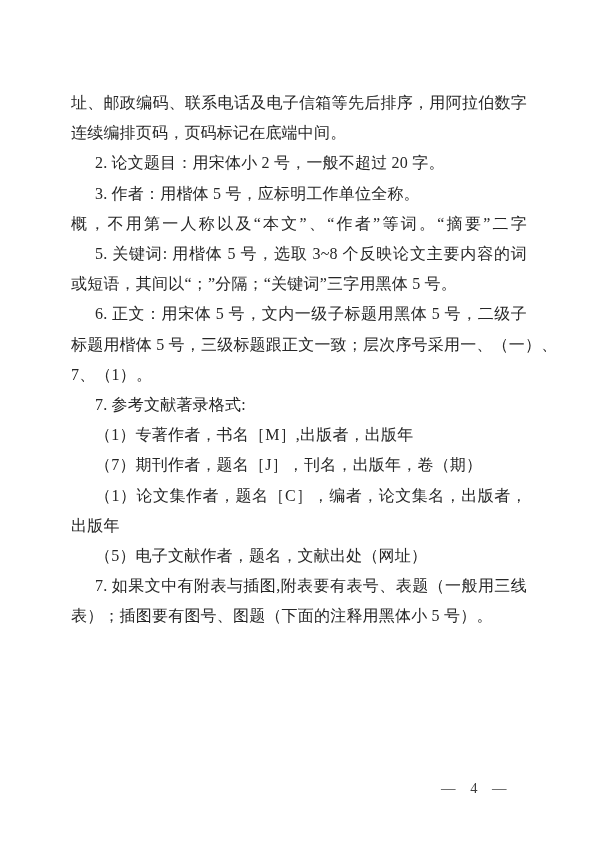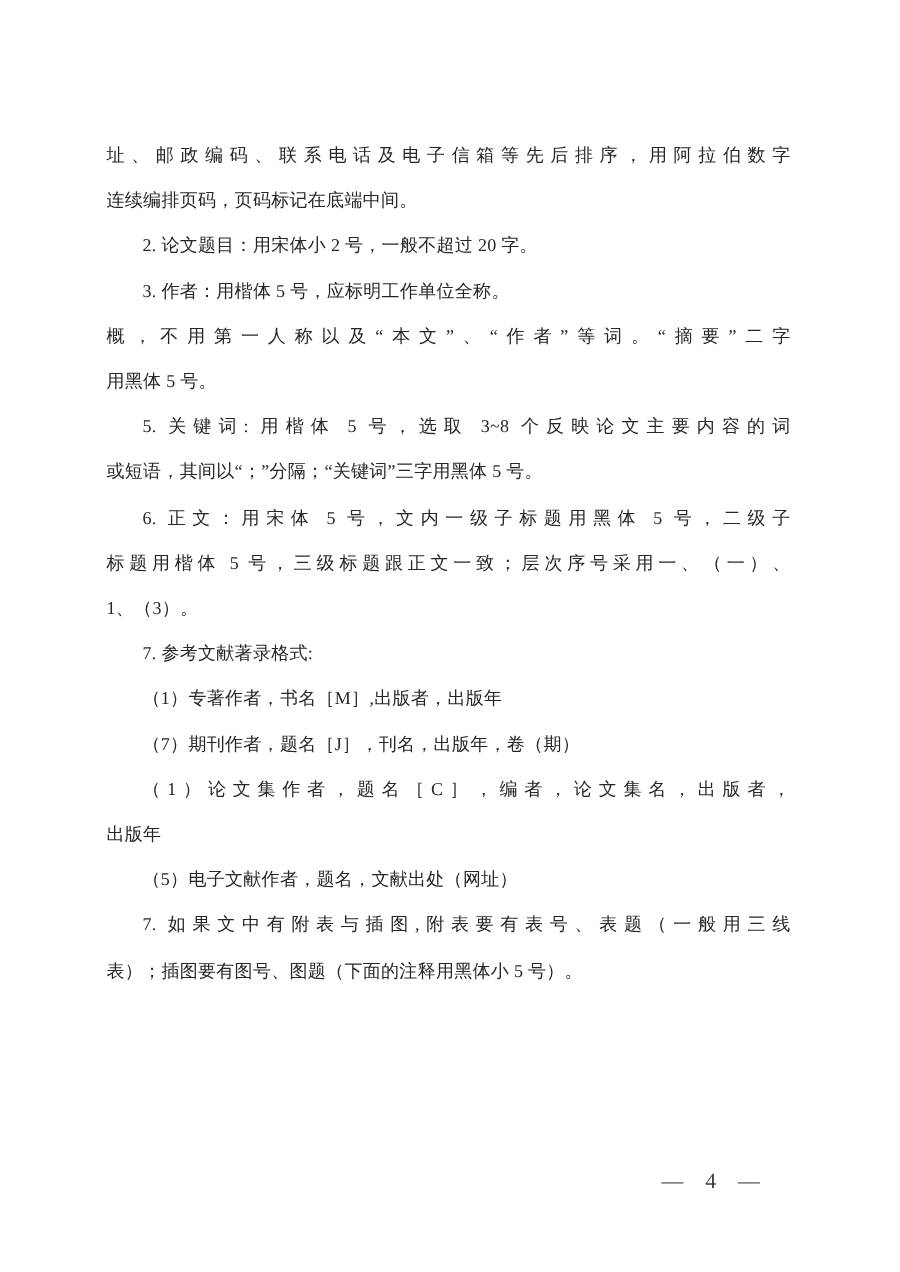--- a/index.html
+++ b/index.html
@@ -13,21 +13,21 @@
     background: #ffffff;
     font-family: "Liberation Serif", "DejaVu Serif", serif;
     color: #262626;
     overflow: hidden;
   }
   .text-block {
     position: absolute;
     left: 71px;
     top: 88px;
     width: 456px;
-    font-size: 12px;
+    font-size: 16px;
     line-height: 30.2px;
     letter-spacing: 0.2px;
   }
   .line {
     text-align: justify;
     text-align-last: justify;
     white-space: nowrap;
   }
   .line.end {
     text-align-last: left;
@@ -48,26 +48,25 @@
 </head>
 <body>
 
 <div class="page" style="background: rgb(255, 255, 255); color: rgb(38, 38, 38);">
   <div class="text-block" id="text-block">
       <div class="line">址、邮政编码、联系电话及电子信箱等先后排序，用阿拉伯数字</div>
       <div class="line end">连续编排页码，页码标记在底端中间。</div>
       <div class="line end indent">2. 论文题目：用宋体小 2 号，一般不超过 20 字。</div>
       <div class="line end indent">3. 作者：用楷体 5 号，应标明工作单位全称。</div>
       <div class="line">概，不用第一人称以及“本文”、“作者”等词。“摘要”二字</div>
-      <div class="line end">用黑体 5 号。</div>
       <div class="line indent">5. 关键词: 用楷体 5 号，选取 3~8 个反映论文主要内容的词</div>
       <div class="line end">或短语，其间以“；”分隔；“关键词”三字用黑体 5 号。</div>
       <div class="line indent">6. 正文：用宋体 5 号，文内一级子标题用黑体 5 号，二级子</div>
       <div class="line">标题用楷体 5 号，三级标题跟正文一致；层次序号采用一、（一）、</div>
-      <div class="line end">1、（3）。</div>
+      <div class="line end">7、（1）。</div>
       <div class="line end indent">7. 参考文献著录格式:</div>
       <div class="line end indent">（1）专著作者，书名［M］,出版者，出版年</div>
       <div class="line end indent">（7）期刊作者，题名［J］，刊名，出版年，卷（期）</div>
       <div class="line indent">（1）论文集作者，题名［C］，编者，论文集名，出版者，</div>
       <div class="line end">出版年</div>
       <div class="line end indent">（5）电子文献作者，题名，文献出处（网址）</div>
       <div class="line indent">7. 如果文中有附表与插图,附表要有表号、表题（一般用三线</div>
       <div class="line end">表）；插图要有图号、图题（下面的注释用黑体小 5 号）。</div>
     </div>
   <div class="footer-pagenum">— 4 —</div>

